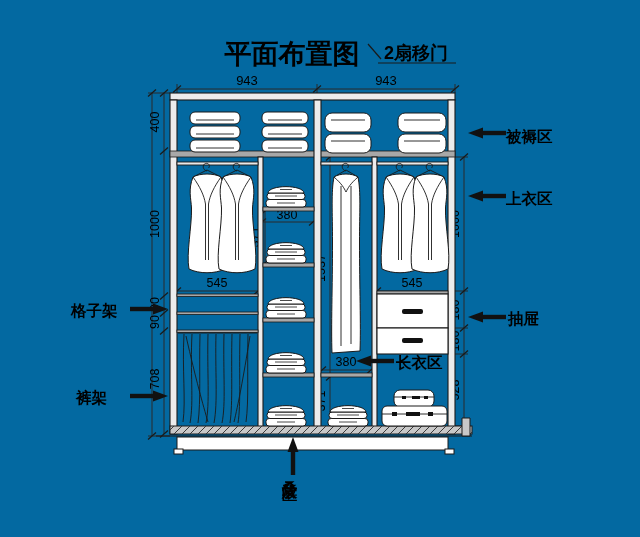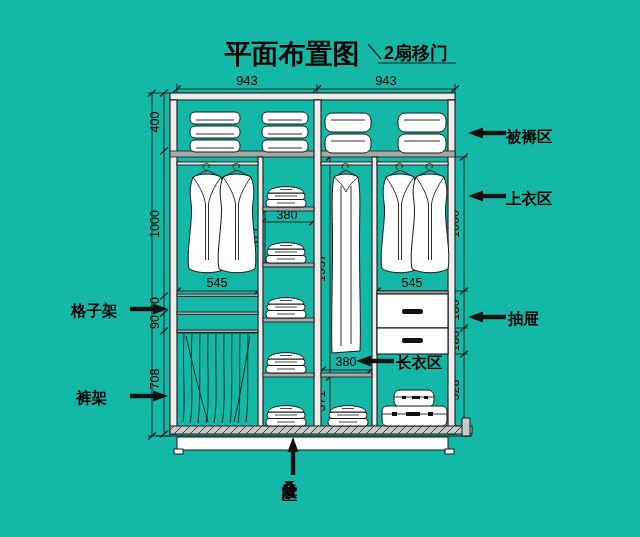--- a/index.html
+++ b/index.html
@@ -1,16 +1,16 @@
 <!DOCTYPE html>
 <html><head>
 <meta charset="utf-8">
 <style>
   html,body{margin:0;padding:0;background:#ffffff;}
-  .stage{position:relative;width:640px;height:537px;background:#14b8a6;overflow:hidden;
+  .stage{position:relative;width:640px;height:537px;background:#0369a1;overflow:hidden;
          font-family:"Liberation Sans",sans-serif;}
   svg{position:absolute;left:0;top:0;}
   svg text{fill:#000;font-family:"Liberation Sans",sans-serif;}
   .t-title{font-size:27px;font-weight:700;}
   .t-door{font-size:18px;font-weight:700;}
   .t-dim{font-size:12.5px;font-weight:400;}
   .t-dim-b{font-size:13px;font-weight:400;}
   .t-callout{font-size:15.5px;font-weight:600;}
   .vlabel{position:absolute;left:282px;top:469px;writing-mode:vertical-rl;text-orientation:upright;
           font-size:15.5px;font-weight:600;color:#000;letter-spacing:3px;line-height:1;}

